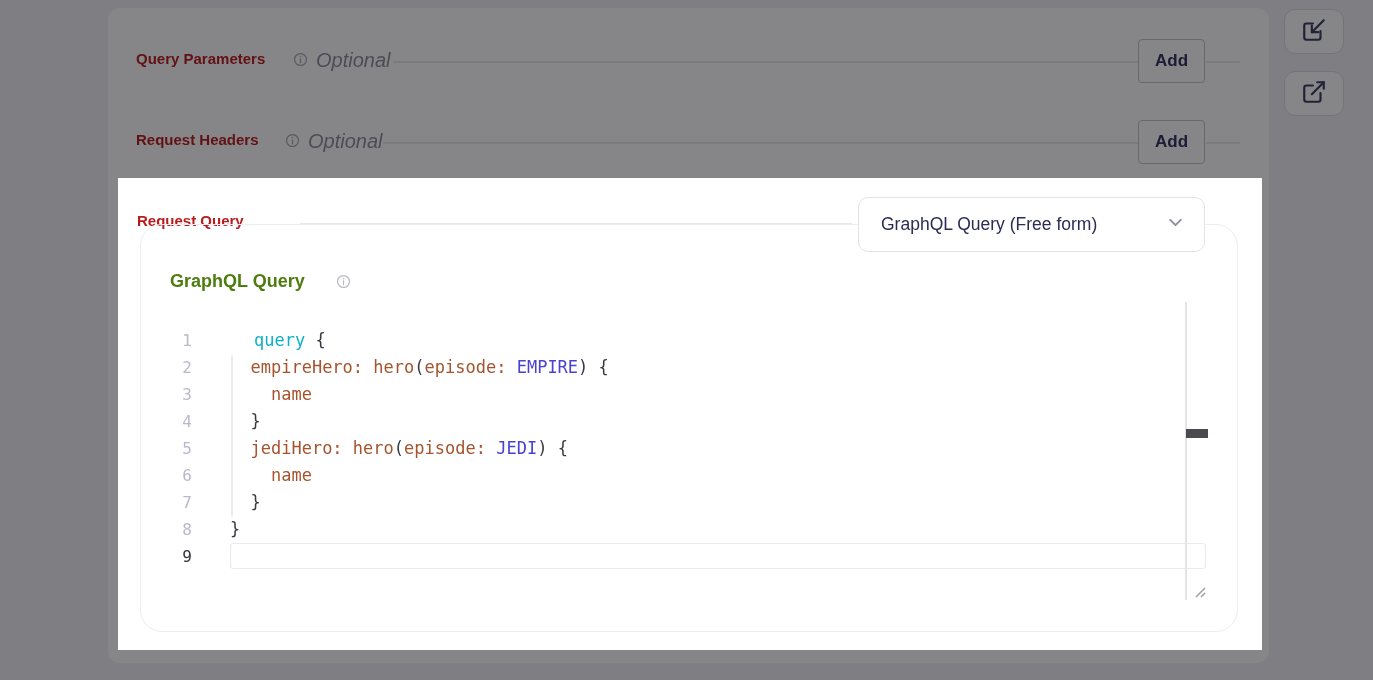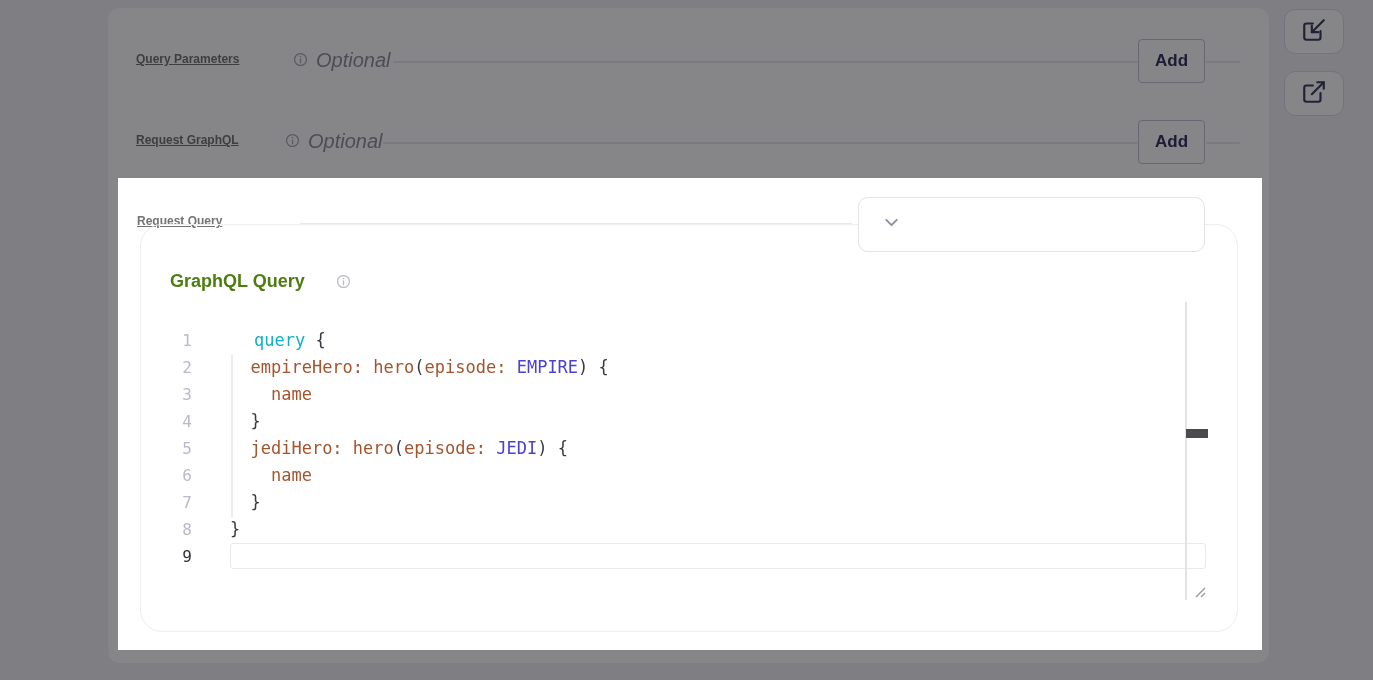--- a/index.html
+++ b/index.html
@@ -8,21 +8,21 @@
     background:#f1f1f4;
     font-family:"Liberation Sans", sans-serif;
     -webkit-font-smoothing:antialiased;
   }
   .card{
     position:absolute;left:108px;top:8px;width:1161px;height:655px;
     background:#ffffff;border-radius:12px;
   }
   
   .sec-title{
-    position:absolute;font-size:12px;font-weight:700;color:#737373;line-height:20px;text-decoration:underline;
+    position:absolute;font-size:15px;font-weight:700;color:#b91c1c;line-height:20px;
   }
   .optional{
     position:absolute;font-size:20px;font-style:italic;color:#8e8e9d;line-height:20px;
   }
   .hline{position:absolute;height:2px;background:#e7e7ed;border-radius:1px;}
   .add-btn{
     position:absolute;width:67px;height:44px;border:1.5px solid #c3c3d2;border-radius:4px;
     background:#ffffff;display:flex;align-items:center;justify-content:center;
     font-size:17px;font-weight:700;color:#2f2f5c;cursor:pointer;box-sizing:border-box;
   }
@@ -88,21 +88,21 @@
         <circle cx="12" cy="7.2" r="1.3" fill="#a9a9b8" stroke="none"></circle>
       </svg>
   </span>
   <div class="optional" style="left:316px;top:50px;">Optional</div>
   <div class="hline" style="left:393px;top:61px;width:745px;"></div>
   <button class="add-btn" style="left:1138px;top:39px;">Add</button>
   <div class="hline" style="left:1206px;top:61px;width:34px;"></div>
 </div>
 
 <div>
-  <div class="sec-title" style="left:136px;top:130px;">Request GraphQL</div>
+  <div class="sec-title" style="left:136px;top:130px;">Request Headers</div>
   <span class="info-ic" style="left:285px;top:133px;">
     <svg width="15" height="15" viewBox="0 0 24 24" fill="none" stroke="#a9a9b8" stroke-width="2">
         <circle cx="12" cy="12" r="9.5"></circle>
         <line x1="12" y1="11" x2="12" y2="17" stroke-linecap="round"></line>
         <circle cx="12" cy="7.2" r="1.3" fill="#a9a9b8" stroke="none"></circle>
       </svg>
   </span>
   <div class="optional" style="left:308px;top:131px;">Optional</div>
   <div class="hline" style="left:383px;top:142px;width:755px;"></div>
   <button class="add-btn" style="left:1138px;top:120px;">Add</button>
@@ -130,20 +130,21 @@
   </button>
 </div>
 
 <div>
   <div class="sec-title" style="left:137px;top:211px;">Request Query</div>
   <div class="hline" style="left:300px;top:223px;width:552px;"></div>
 
   <div class="rb-container"></div>
 
   <div class="type-select">
+    <span class="val">GraphQL Query (Free form)</span>
     <span>
       <svg width="21" height="21" viewBox="0 0 24 24" fill="none" stroke="#8e8ea4" stroke-width="2.2" stroke-linecap="round" stroke-linejoin="round">
           <polyline points="6 9 12 15 18 9"></polyline>
         </svg>
     </span>
   </div>
 
   <div class="gql-label">GraphQL Query</div>
   <span class="info-ic" style="left:336px;top:274px;">
     <svg width="15" height="15" viewBox="0 0 24 24" fill="none" stroke="#b9b9c6" stroke-width="2">

